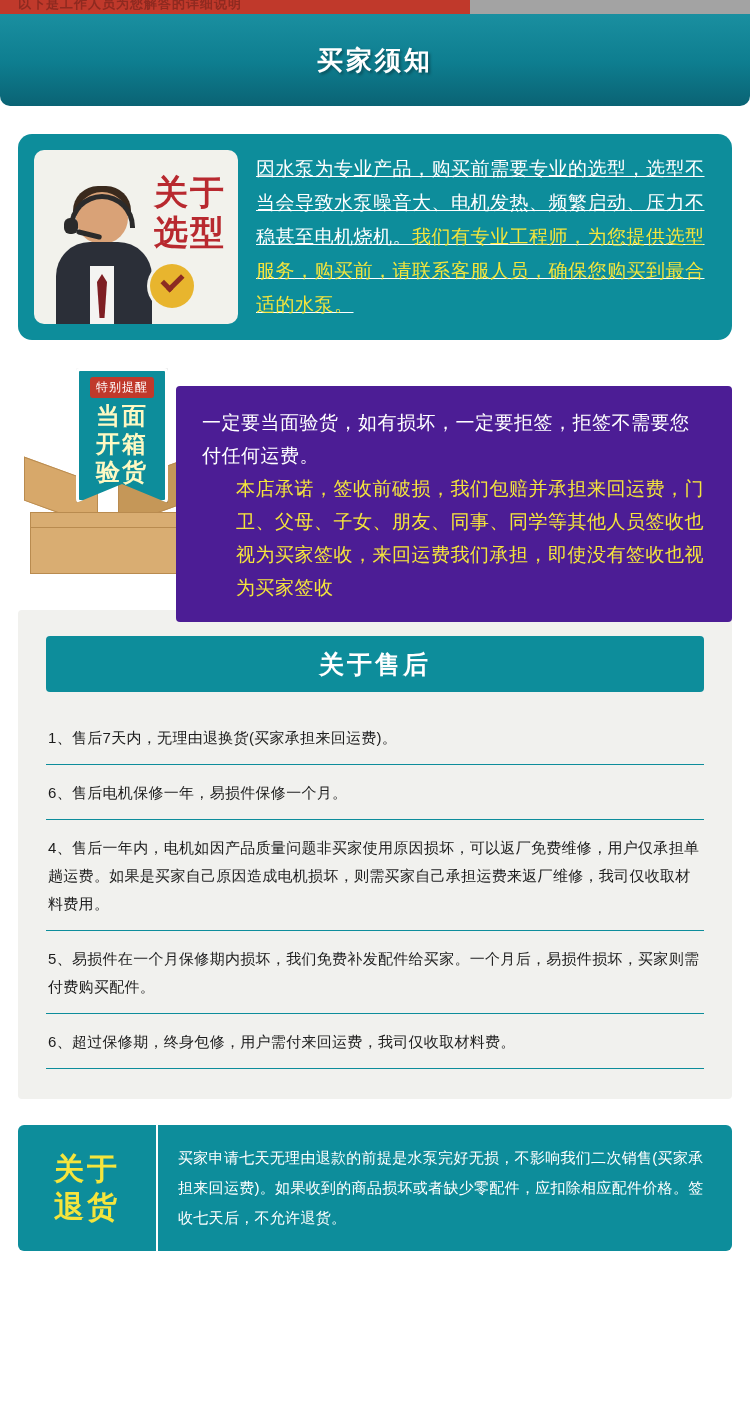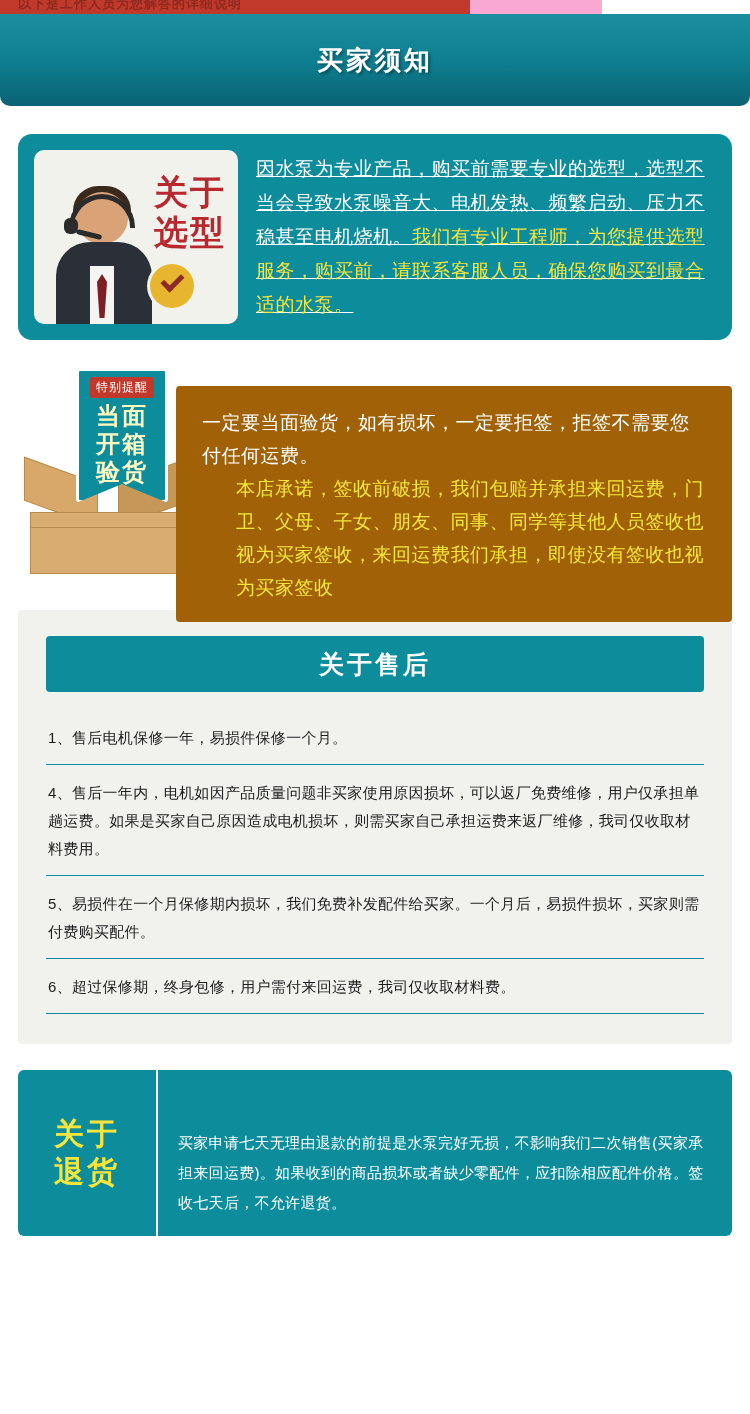--- a/index.html
+++ b/index.html
@@ -13,22 +13,22 @@
     width: 750px;
     min-height: 1414px;
     background: #ffffff;
     overflow: hidden;
   }
 
   
   .top-strip {
     position: relative;
     height: 14px;
-    width: 602px;
-    background: #f9a8d4;
+    width: 750px;
+    background: #a3a3a3;
     font-family: Liberation Serif, serif;
   }
   .top-strip .red {
     position: absolute;
     left: 0; top: 0;
     width: 470px; height: 14px;
     background: #c0392b;
   }
   .top-strip .red-text {
     position: absolute;
@@ -185,21 +185,21 @@
   .sec-box {
     position: relative;
     margin: 28px 18px 0 18px;
     min-height: 226px;
   }
   .box-panel {
     position: absolute;
     left: 158px; top: 18px;
     right: 0;
     min-height: 206px;
-    background: #a16207;
+    background: #4c1d95;
     border-radius: 4px;
     padding: 20px 24px 18px 26px;
   }
   .box-panel .l1 {
     color: #ffffff;
     font-size: 19px;
     line-height: 33px;
     letter-spacing: .5px;
   }
   .box-panel .l2 {
@@ -329,21 +329,20 @@
     letter-spacing: 3px;
     border-right: 2px solid #ffffff;
   }
   .ret-text {
     flex: 1;
     padding: 18px 22px 18px 20px;
     color: #ffffff;
     font-size: 15px;
     line-height: 30px;
     letter-spacing: .3px;
-    margin-top: 40px;
   }
   .bottom-pad { height: 80px; }
 </style>
 </head>
 <body>
 
 <div class="page">
 
   <div class="top-strip">
     <div class="red"></div>
@@ -390,21 +389,22 @@
       <div class="big">验货</div>
     </div>
     <div class="box-panel">
       <div class="l1">一定要当面验货，如有损坏，一定要拒签，拒签不需要您付任何运费。</div>
       <div class="l2">本店承诺，签收前破损，我们包赔并承担来回运费，门卫、父母、子女、朋友、同事、同学等其他人员签收也视为买家签收，来回运费我们承担，即使没有签收也视为买家签收</div>
     </div>
   </div>
 
   <div class="sec-after">
     <div class="after-title">关于售后</div>
-    <div class="after-item">1、售后电机保修一年，易损件保修一个月。</div>
+    <div class="after-item">1、售后7天内，无理由退换货(买家承担来回运费)。</div>
+    <div class="after-item">6、售后电机保修一年，易损件保修一个月。</div>
     <div class="after-item">4、售后一年内，电机如因产品质量问题非买家使用原因损坏，可以返厂免费维修，用户仅承担单趟运费。如果是买家自己原因造成电机损坏，则需买家自己承担运费来返厂维修，我司仅收取材料费用。</div>
     <div class="after-item">5、易损件在一个月保修期内损坏，我们免费补发配件给买家。一个月后，易损件损坏，买家则需付费购买配件。</div>
     <div class="after-item">6、超过保修期，终身包修，用户需付来回运费，我司仅收取材料费。</div>
   </div>
 
   <div class="sec-return">
     <div class="ret-label">
       <div>关于</div>
       <div>退货</div>
     </div>

